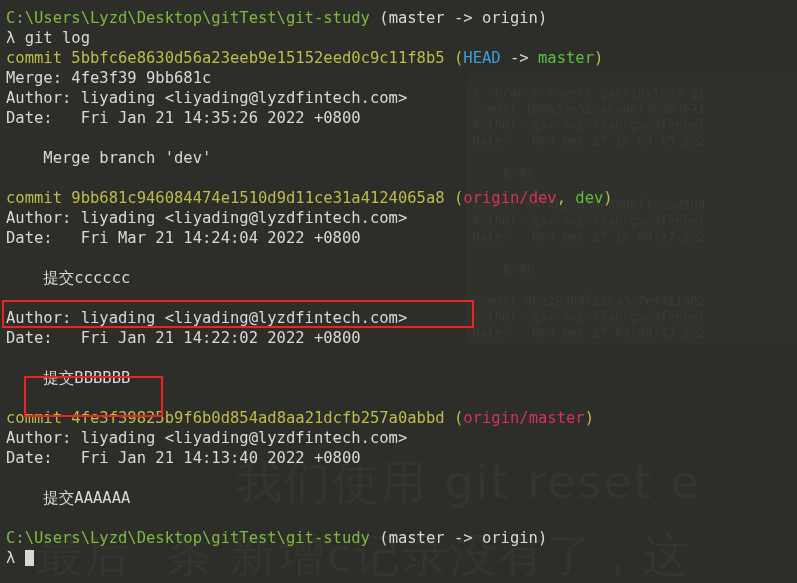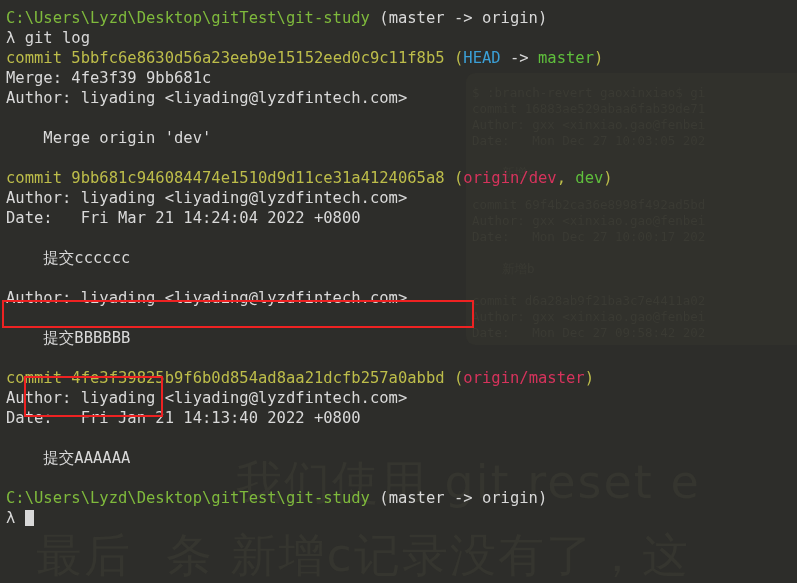--- a/index.html
+++ b/index.html
@@ -131,34 +131,36 @@
   <div id="term">
 
     <div class="line"><span class="c-path">C:\Users\Lyzd\Desktop\gitTest\git-study</span><span class="c-white"> </span><span class="c-white">(master -&gt; origin)</span></div>
 
     <div class="line"><span class="c-lambda">λ</span><span> </span><span class="c-cmd">git log</span></div>
 
     <div class="line"><span class="c-yellow">commit</span><span> </span><span class="c-yellow">5bbfc6e8630d56a23eeb9e15152eed0c9c11f8b5</span><span> </span><span class="c-paren">(</span><span class="c-cyan">HEAD</span><span class="c-white"> -&gt; </span><span class="c-green">master</span><span class="c-paren">)</span></div>
 
     <div class="line">Merge: 4fe3f39 9bb681c</div>
     <div class="line">Author: liyading &lt;liyading@lyzdfintech.com&gt;</div>
+    <div class="line">Date:   Fri Jan 21 14:35:26 2022 +0800</div>
     <div class="blank"></div>
-    <div class="line">    Merge origin 'dev'</div>
+    <div class="line">    Merge branch 'dev'</div>
     <div class="blank"></div>
 
     <div class="line"><span class="c-yellow">commit</span><span> </span><span class="c-yellow">9bb681c946084474e1510d9d11ce31a4124065a8</span><span> </span><span class="c-paren">(</span><span class="c-red">origin/dev</span><span class="c-paren">, </span><span class="c-green">dev</span><span class="c-paren">)</span></div>
 
     <div class="line">Author: liyading &lt;liyading@lyzdfintech.com&gt;</div>
     <div class="line">Date:   Fri Mar 21 14:24:04 2022 +0800</div>
     <div class="blank"></div>
     <div class="line">    提交cccccc</div>
     <div class="blank"></div>
 
 
     <div class="line">Author: liyading &lt;liyading@lyzdfintech.com&gt;</div>
+    <div class="line">Date:   Fri Jan 21 14:22:02 2022 +0800</div>
     <div class="blank"></div>
     <div class="line">    提交BBBBBB</div>
     <div class="blank"></div>
 
     <div class="line"><span class="c-yellow">commit</span><span> </span><span class="c-yellow">4fe3f39825b9f6b0d854ad8aa21dcfb257a0abbd</span><span> </span><span class="c-paren">(</span><span class="c-red">origin/master</span><span class="c-paren">)</span></div>
 
     <div class="line">Author: liyading &lt;liyading@lyzdfintech.com&gt;</div>
     <div class="line">Date:   Fri Jan 21 14:13:40 2022 +0800</div>
     <div class="blank"></div>
     <div class="line">    提交AAAAAA</div>

